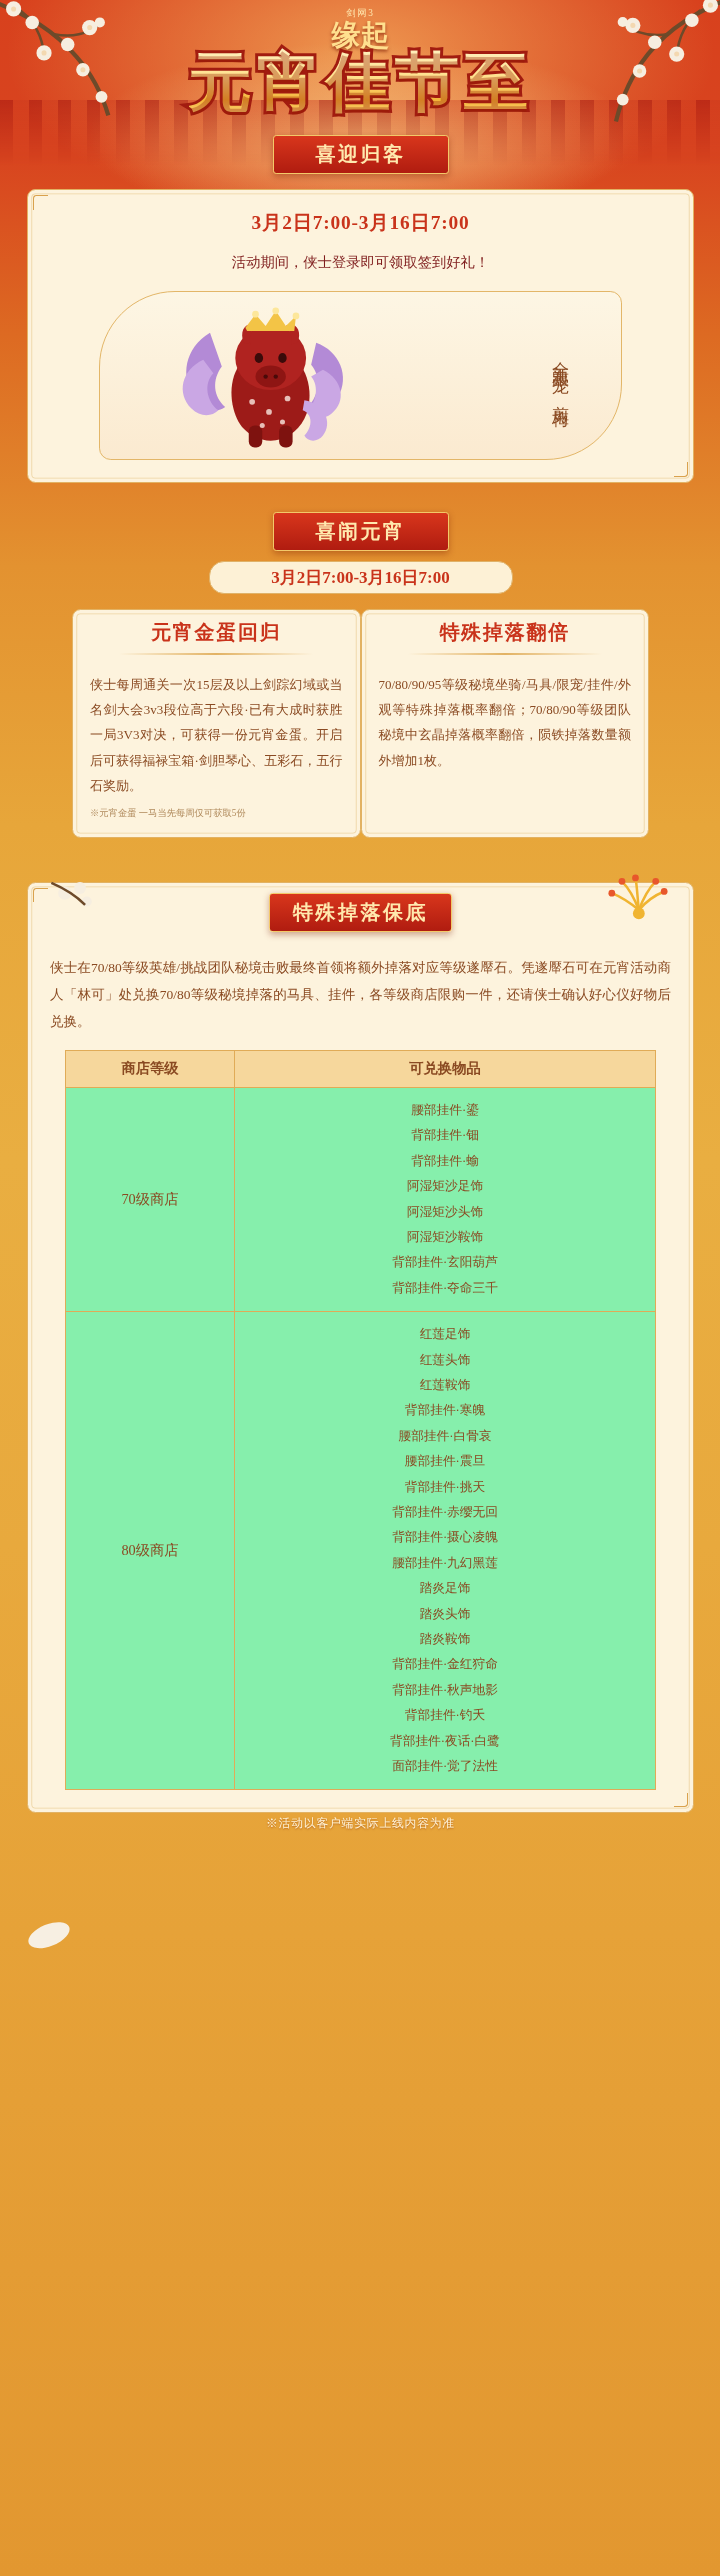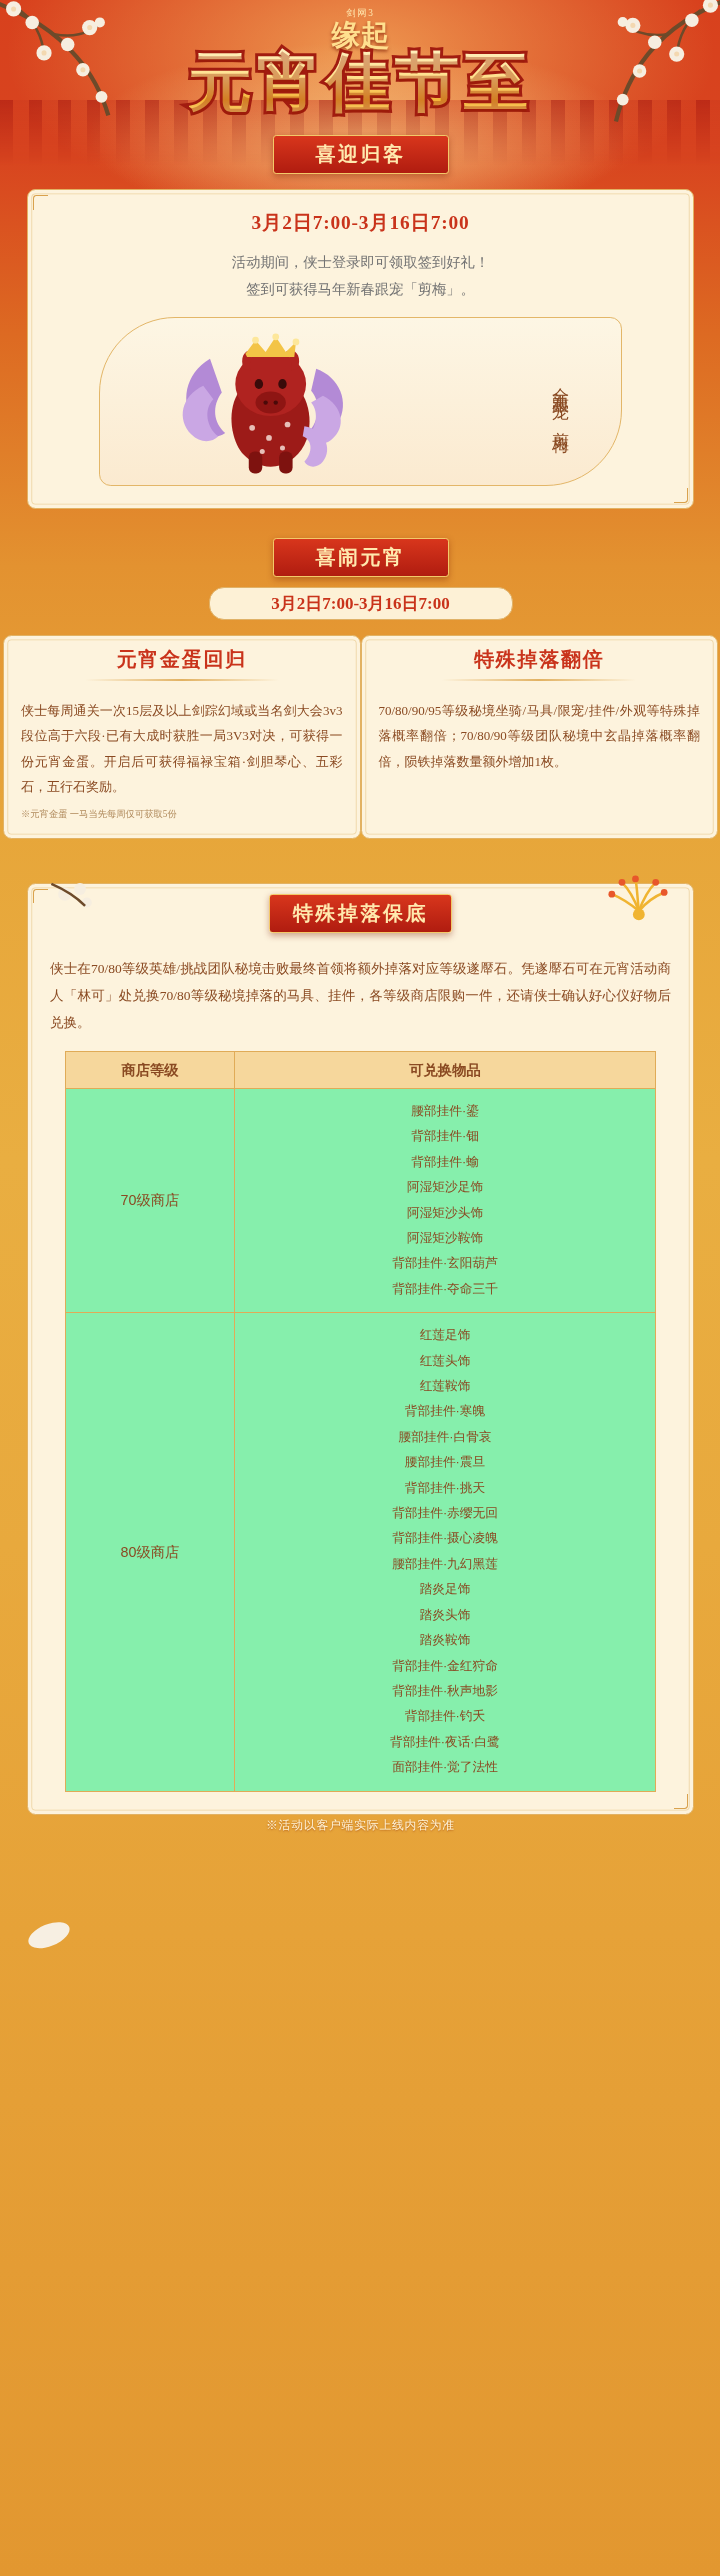--- a/index.html
+++ b/index.html
@@ -124,41 +124,41 @@
   }
   .date-pill {
     margin: 10px auto 0; width: 304px; text-align: center;
     color: #c9331b; font-weight: bold; font-size: 17px;
     border: 1.7px solid #e0b268; border-radius: 15px;
     background: #fdf1d6; padding: 4.2px 0;
     font-family: "Liberation Serif", serif;
   }
   .body-text {
     margin-top: 13.5px; text-align: center;
-    color: #737373; font-size: 14.3px; line-height: 1.85;
+    color: #7f1d1d; font-size: 14.3px; line-height: 1.85;
     font-family: "Liberation Serif", serif;
   }
 
   
   .pet-box {
     margin: 15px auto 0; width: 523px; height: 169px;
     border: 1.7px solid #e3b668; border-radius: 76px 11.8px 76px 11.8px;
     background: linear-gradient(180deg,#fdf6e4,#fbead0);
     display: flex; align-items: center; position: relative;
   }
   .pet-art { position: relative; width: 236px; height: 152px; margin-left: 51px; }
   .pet-label {
     position: absolute; right: 49px; top: 50%; transform: translateY(-50%);
     writing-mode: vertical-rl; text-orientation: upright;
     color: #8a4a22; font-size: 17px; letter-spacing: 5px;
     font-family: "Liberation Serif", serif;
   }
 
   
-  .two-col { display: flex; width: 715px; margin: 15px auto 0; }
+  .two-col { display: flex; width: 577px; margin: 15px auto 0; }
   .card {
     flex: 1; background: #fdf3dd; border: 1.7px solid #e2b263; border-radius: 8.4px;
     padding: 0 17px 17px;
     position: relative;
     box-shadow: inset 0 0 0 3.4px #fdf3dd, inset 0 0 0 4.2px #edd3a0;
   }
   .card-title {
     margin: -0.8px auto 0; position: relative; top: -1.7px;
     width: 219px; text-align: center;
     color: #c9331b; font-weight: bold; font-size: 20px;
@@ -181,21 +181,21 @@
     border: 1.7px solid #e0ab57; background: #86efac;
   }
   .shop-table th {
     background: #f6d79c; color: #8a4a22; font-size: 14.3px; font-weight: bold;
     padding: 8.4px 0; border: 0.8px solid #e0ab57;
     font-family: "Liberation Serif", serif;
   }
   .shop-table td {
     border: 0.8px solid #e0ab57; color: #8a4a22; font-size: 12.7px;
     padding: 10px 17px; text-align: center; line-height: 2.0;
-    font-family: Liberation Sans, sans-serif;
+    font-family: Liberation Serif, serif;
   }
   .shop-table td.level { width: 169px; font-size: 14.3px; }
 
   .footer-note {
     margin: 3px auto 0; width: 667px; text-align: center;
     color: #fff4d8; font-size: 11.8px; letter-spacing: 0.8px;
     font-family: "Liberation Serif", serif;
     text-shadow: 0 0.8px 1.7px rgba(140,40,0,.5);
     padding-bottom: 22px;
   }
@@ -266,21 +266,20 @@
 
   <div style="height:135px"></div>
   <div class="ribbon">
     <span>喜迎归客</span>
   </div>
 
   <div class="panel">
     <div class="date-line">3月2日7:00-3月16日7:00</div>
     <div class="body-text">
       <div>活动期间，侠士登录即可领取签到好礼！</div>
-      <div>签到可获得马年新春跟宠「剪梅」。</div>
     </div>
 
     <div class="pet-box">
       <div class="pet-art">
         <svg width="236" height="156" viewBox="0 0 280 185">
 
           <path d="M70 40 C40 58 34 92 52 118 C62 132 78 136 88 128 C74 116 72 96 84 80 Z" fill="#b38ad6"></path>
           <path d="M62 72 C36 84 30 112 48 130 C58 140 72 140 80 132 C66 122 62 100 74 88 Z" fill="#caa7e4"></path>
           <path d="M196 52 C224 62 236 92 222 116 C212 132 196 136 186 128 C200 114 202 92 190 78 Z" fill="#b38ad6"></path>
           <path d="M204 84 C228 96 232 122 214 136 C204 144 190 142 184 134 C196 124 200 104 190 92 Z" fill="#caa7e4"></path>

